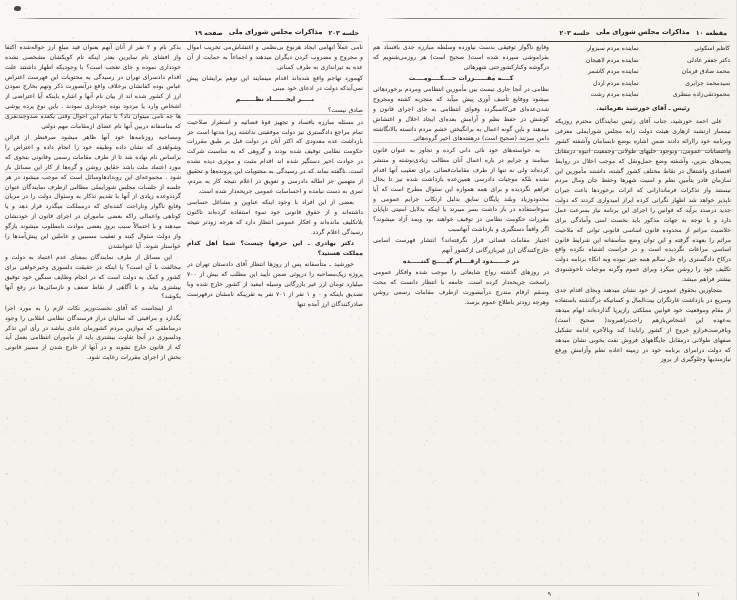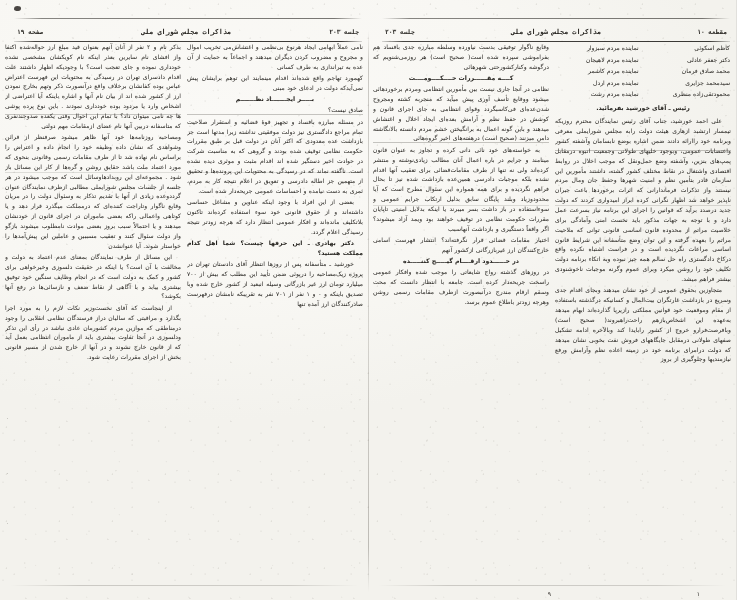--- a/index.html
+++ b/index.html
@@ -44,22 +44,22 @@
   
   .gutter{
     position:absolute;left:368px;top:30px;bottom:8px;width:1px;
     background:linear-gradient(180deg,rgba(90,85,78,0) 0%,rgba(90,85,78,.30) 6%,rgba(90,85,78,.22) 55%,rgba(90,85,78,.35) 92%,rgba(90,85,78,0) 100%);
     pointer-events:none;
   }
 
   
   .runhead{
     position:absolute;left:14px;right:6px;top:24px;height:16px;
-    display:flex;align-items:center;justify-content:space-between;
-    font-size:6.5px;color:#1d1b17;letter-spacing:.2px;font-family:Liberation Mono, monospace;
+    display:flex;align-items:center;
+    font-size:6.5px;color:#1d1b17;letter-spacing:.2px;
   }
   .runhead .rule-top{
     position:absolute;left:0;right:0;top:-6px;height:1px;
     background:linear-gradient(90deg,rgba(40,38,34,.0),rgba(40,38,34,.55) 8%,rgba(40,38,34,.62) 92%,rgba(40,38,34,0));
   }
   .runhead .rule-bot{
     position:absolute;left:0;right:0;bottom:-2px;height:1.4px;
     background:linear-gradient(90deg,rgba(25,23,20,.15),rgba(25,23,20,.8) 6%,rgba(25,23,20,.85) 94%,rgba(25,23,20,.15));
   }
   .rh-cell{white-space:nowrap;font-weight:700;position:relative;z-index:2;background:transparent;padding:0 3px;}

